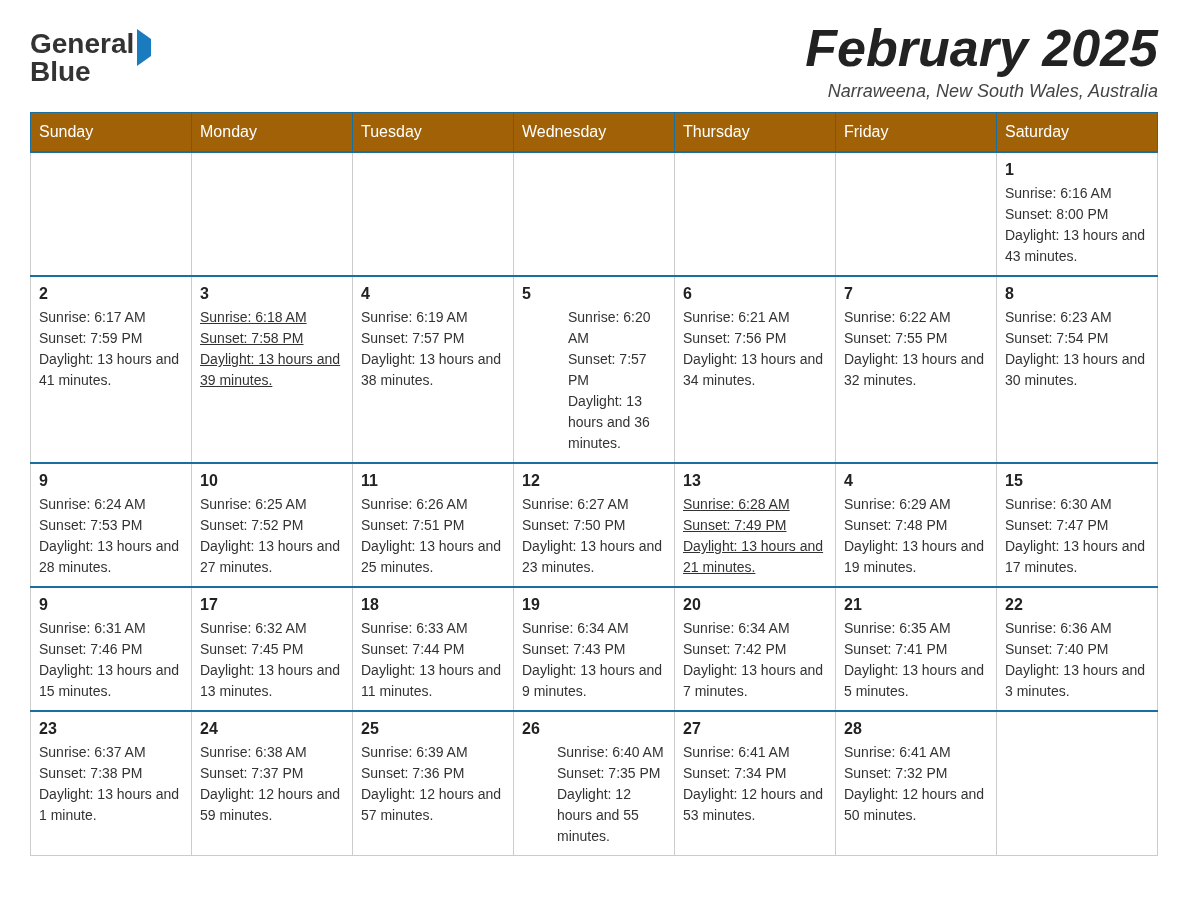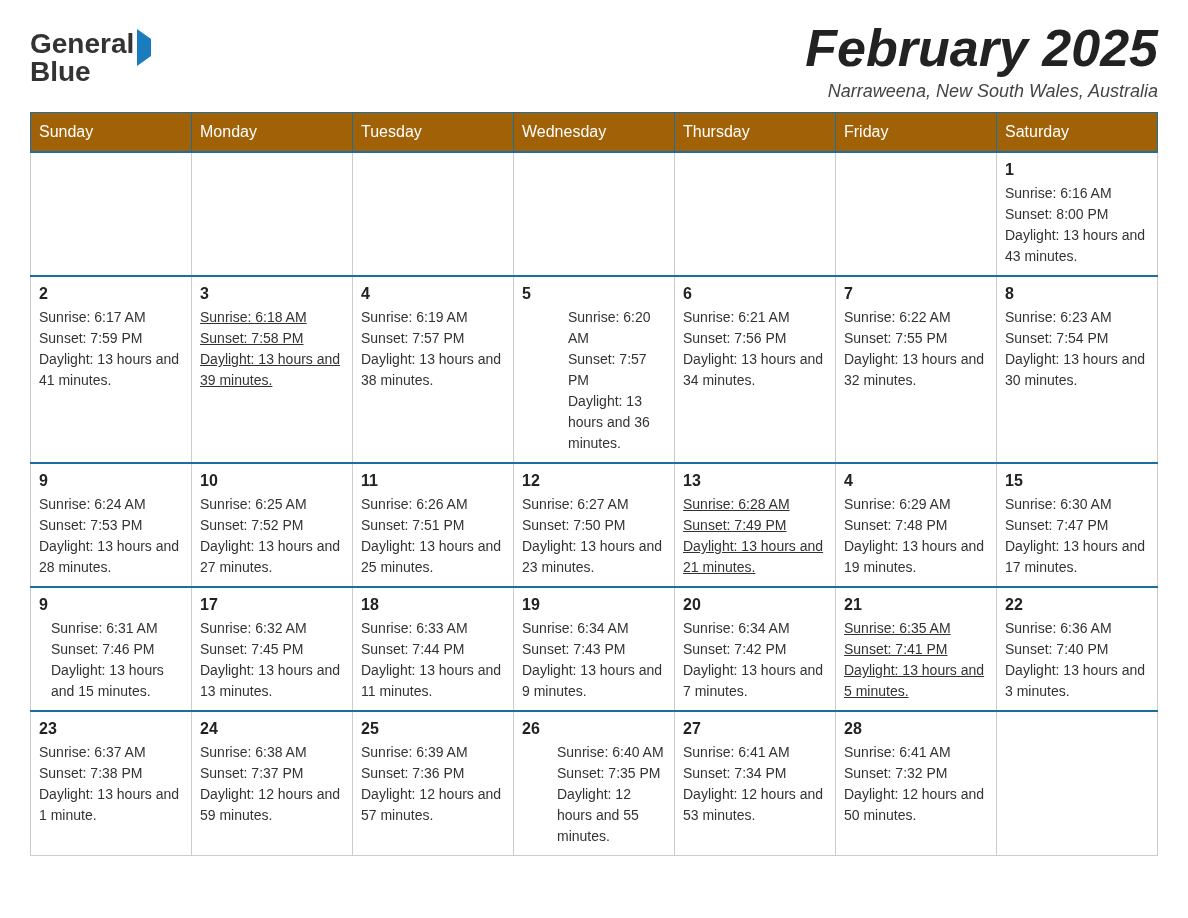--- a/index.html
+++ b/index.html
@@ -221,21 +221,21 @@
         <td>
           <span class="day-number">15</span>
           <div class="day-info" style="white-space: pre-line;">Sunrise: 6:30 AM
 Sunset: 7:47 PM
 Daylight: 13 hours and 17 minutes.</div>
         </td>
       </tr>
       <tr>
         <td>
           <span class="day-number">9</span>
-          <div class="day-info" style="white-space: pre-line; margin-left: 12px;">Sunrise: 6:31 AM
+          <div class="day-info" style="white-space: pre-line;">Sunrise: 6:31 AM
 Sunset: 7:46 PM
 Daylight: 13 hours and 15 minutes.</div>
         </td>
         <td>
           <span class="day-number">17</span>
           <div class="day-info" style="white-space: pre-line;">Sunrise: 6:32 AM
 Sunset: 7:45 PM
 Daylight: 13 hours and 13 minutes.</div>
         </td>
         <td>
@@ -251,21 +251,21 @@
 Daylight: 13 hours and 9 minutes.</div>
         </td>
         <td>
           <span class="day-number">20</span>
           <div class="day-info" style="white-space: pre-line;">Sunrise: 6:34 AM
 Sunset: 7:42 PM
 Daylight: 13 hours and 7 minutes.</div>
         </td>
         <td>
           <span class="day-number">21</span>
-          <div class="day-info" style="white-space: pre-line; text-decoration: underline;">Sunrise: 6:35 AM
+          <div class="day-info" style="white-space: pre-line;">Sunrise: 6:35 AM
 Sunset: 7:41 PM
 Daylight: 13 hours and 5 minutes.</div>
         </td>
         <td>
           <span class="day-number">22</span>
           <div class="day-info" style="white-space: pre-line;">Sunrise: 6:36 AM
 Sunset: 7:40 PM
 Daylight: 13 hours and 3 minutes.</div>
         </td>
       </tr>

